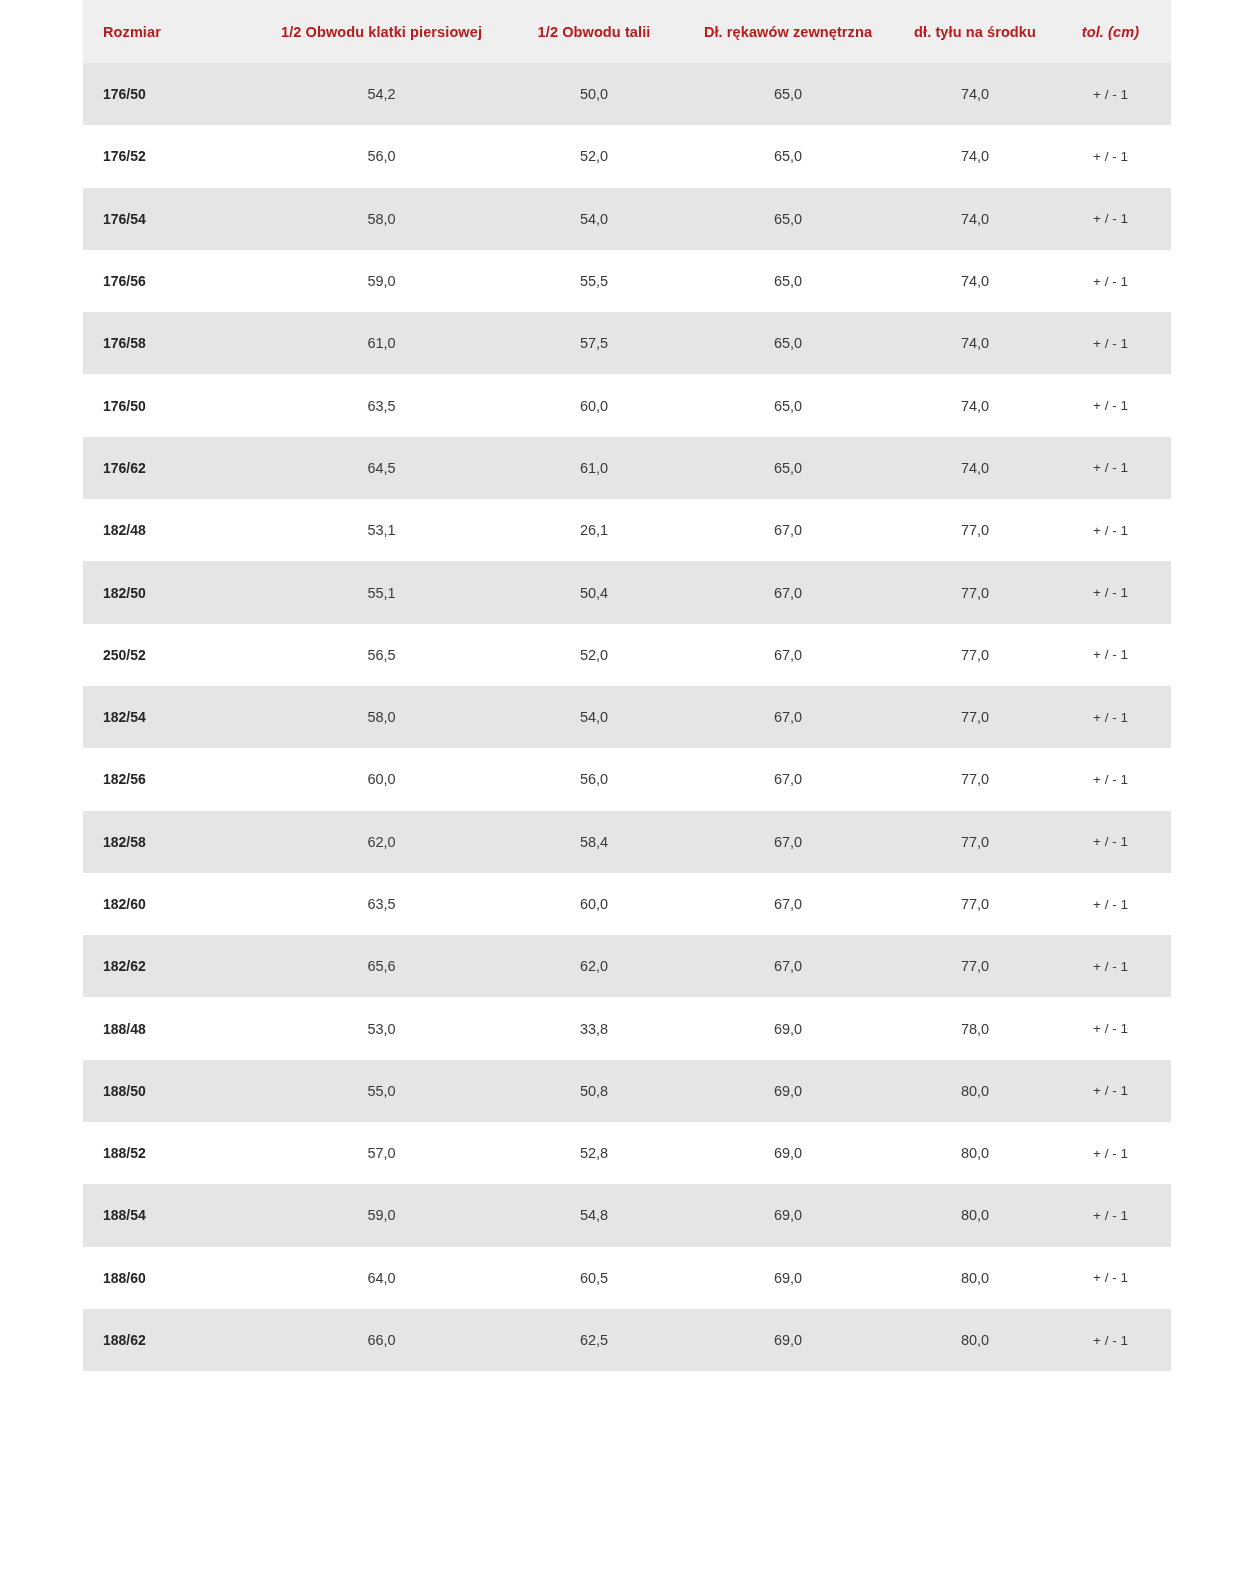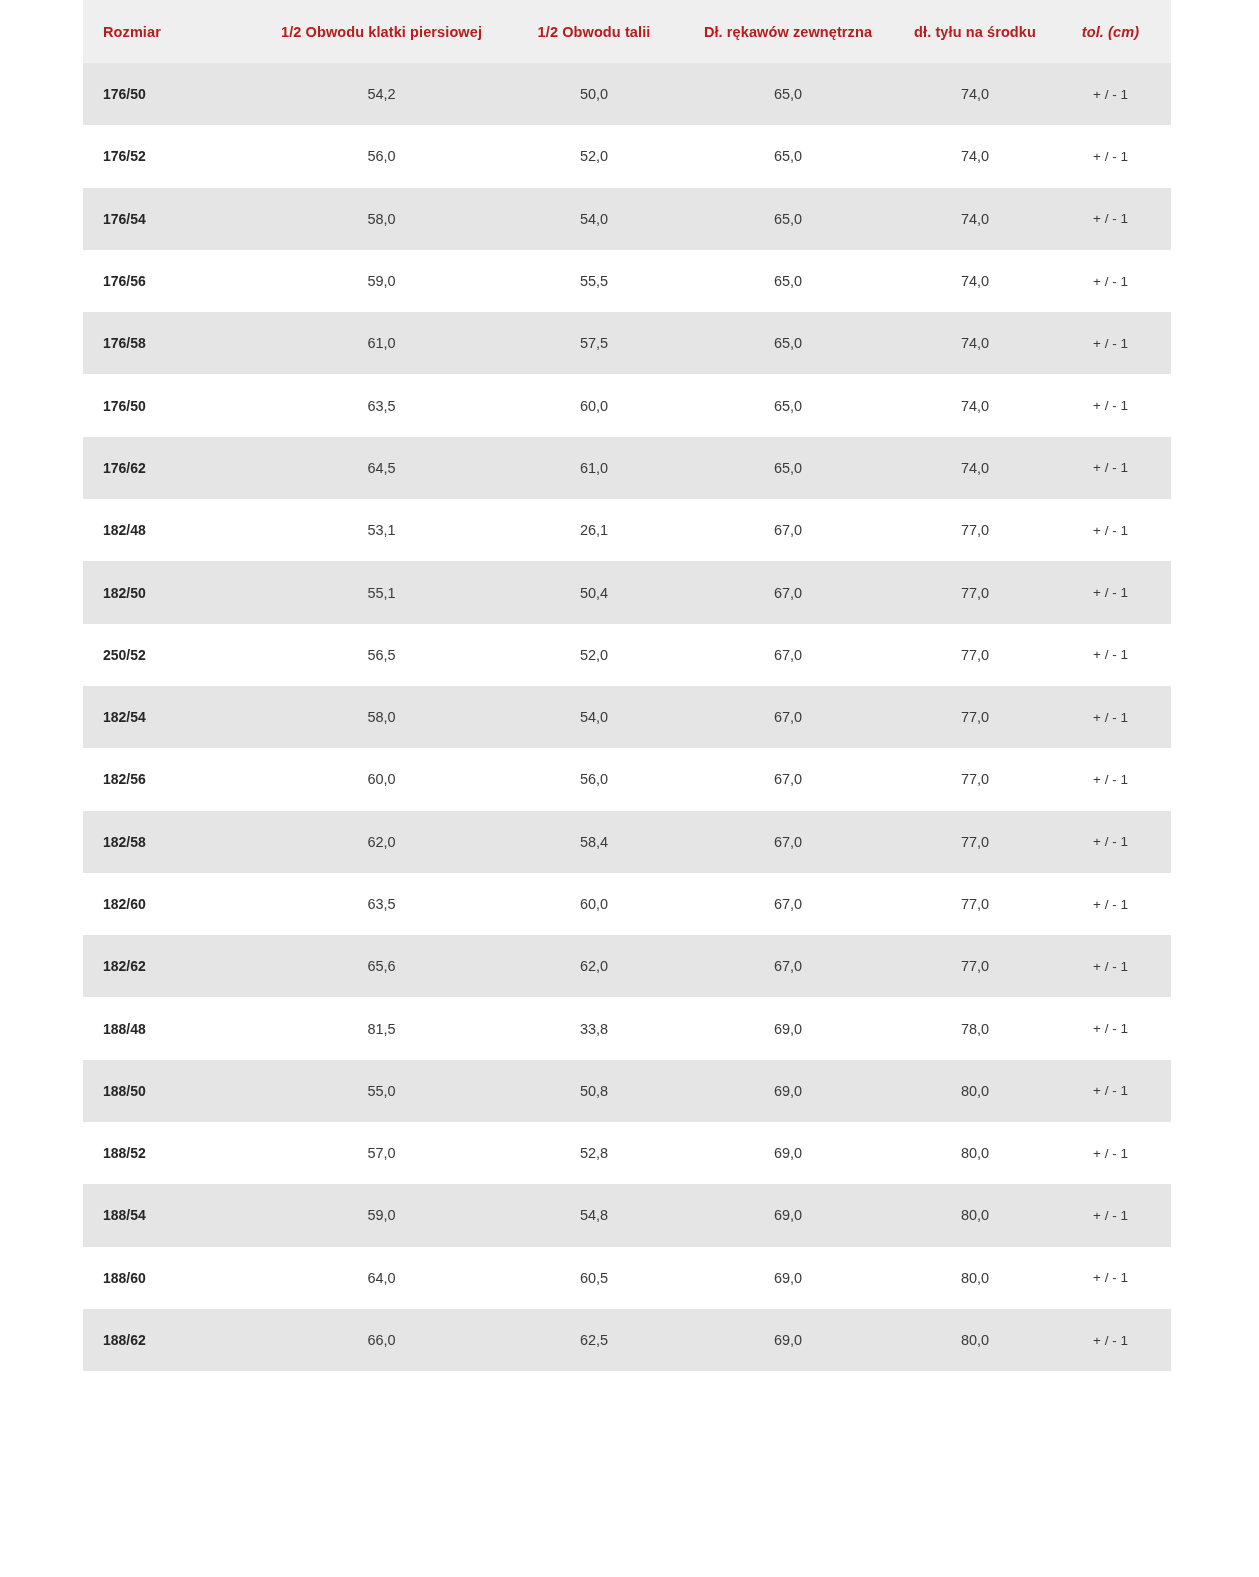--- a/index.html
+++ b/index.html
@@ -241,21 +241,21 @@
           <tr class="striped">
             <td class="cell-size">182/62</td>
             <td>65,6</td>
             <td>62,0</td>
             <td>67,0</td>
             <td>77,0</td>
             <td class="cell-tol">+ / - 1</td>
           </tr>
           <tr>
             <td class="cell-size">188/48</td>
-            <td>81,5</td>
+            <td>53,0</td>
             <td>33,8</td>
             <td>69,0</td>
             <td>78,0</td>
             <td class="cell-tol">+ / - 1</td>
           </tr>
           <tr class="striped">
             <td class="cell-size">188/50</td>
             <td>55,0</td>
             <td>50,8</td>
             <td>69,0</td>

